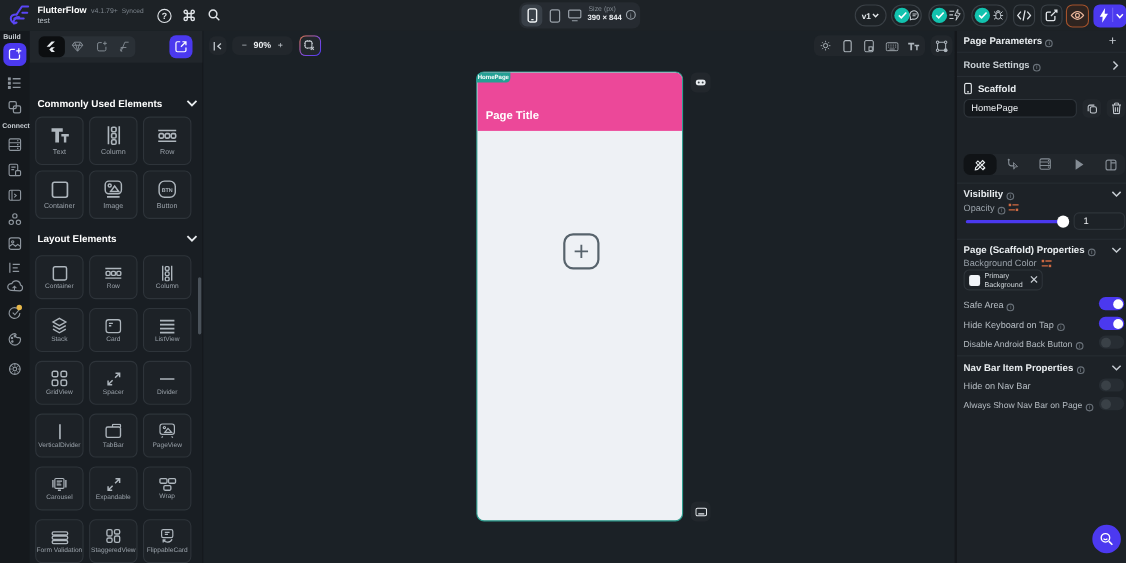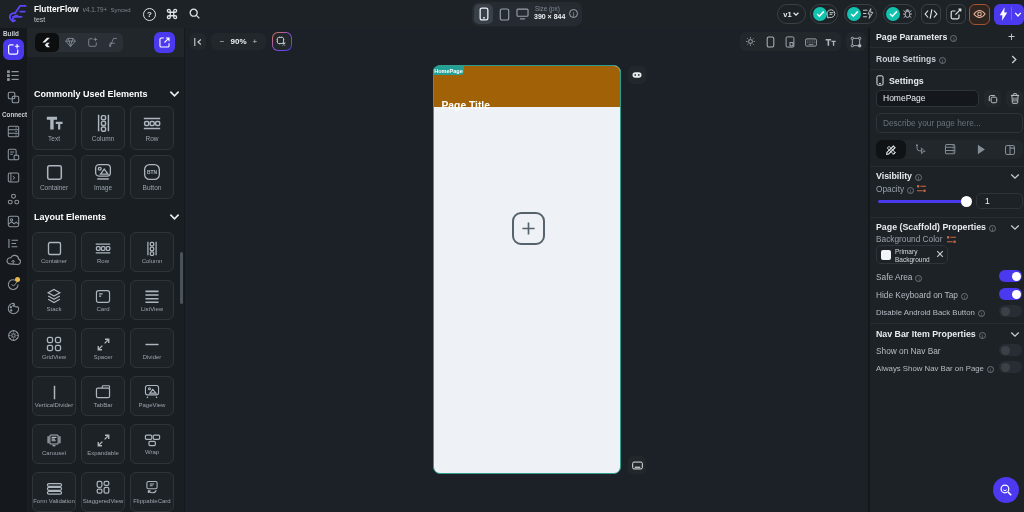--- a/index.html
+++ b/index.html
@@ -29,21 +29,21 @@
   .lc { height:40px !important; }
   .lc .lbl { font-size:6px; margin-top:2px; }
   
   #canvas { position:absolute; left:185px; top:28px; width:683px; height:484px;
     background:#1b2126; }
   .tbtn { position:absolute; background:#22272c; border-radius:6px; display:flex;
     align-items:center; justify-content:center; color:#c6ccd2; }
   
   #phone { position:absolute; left:432.5px; top:64.5px; width:188px; height:409px;
     border:1.5px solid #2f9e8f; border-radius:7px; background:#eef1f5; z-index:2; overflow:hidden;}
-  #appbar { position:absolute; left:0; top:0; width:100%; height:41px; background:#a16207;text-align:right; }
+  #appbar { position:absolute; left:0; top:0; width:100%; height:53px; background:#ec4899;text-align:right; }
   #hptag { position:absolute; left:433px; top:66px; width:31px; height:9px; background:#24a094;
     border-radius:5px 0 4px 0; color:#fff; font-size:5.5px; font-weight:bold; z-index:3;
     display:flex; align-items:center; justify-content:center; }
   
   #rpanel { position:absolute; left:868px; top:28px; width:156px; height:484px;
     background:#1d2227; color:#aab2b9; font-size:8.5px; }
   .rp-h { color:#e8ecef; font-weight:bold; font-size:8.8px; }
   .divider { position:absolute; left:0; width:156px; height:1px; background:#272d33; }
   .toggle { position:absolute; width:23px; height:12px; border-radius:6px; }
   .toggle.on { background:#4b39ef; }
@@ -526,32 +526,31 @@
   <div class="divider" style="top:19px"></div>
   <div class="abs" style="left:8px;top:26px;color:#c9d0d5;font-size:8.5px;font-weight:bold">Route Settings<span class="info">i</span></div>
   <svg class="abs" style="left:143px;top:27px" width="6" height="9" viewBox="0 0 6 10" fill="none" stroke="#c6ccd2" stroke-width="1.5">
       <path d="M1 1 L5 5 L1 9"></path>
     </svg>
   <div class="divider" style="top:41px"></div>
   <svg class="abs" style="left:8px;top:47px" width="8" height="11" viewBox="0 0 14 20" fill="none" stroke="#e8ecef" stroke-width="1.8">
     <rect x="1.5" y="1.5" width="11" height="17" rx="2.5"></rect>
       <path d="M5.5 15.5h3"></path>
   </svg>
-  <div class="abs rp-h" style="left:21px;top:48px">Settings</div>
+  <div class="abs rp-h" style="left:21px;top:48px">Scaffold</div>
   <div class="abs" style="left:8px;top:62px;width:103px;height:17px;background:#14181c;border:1px solid #2e343a;border-radius:5px;color:#eef1f4;font-size:8.5px;line-height:15px;padding-left:6px">HomePage</div>
   <div class="abs" style="left:116px;top:62px;width:17px;height:17px;background:#22272c;border-radius:5px"></div>
   <svg class="abs" style="left:119.5px;top:65.5px" width="10" height="10" viewBox="0 0 16 16" fill="none" stroke="#c6ccd2" stroke-width="1.5">
     <rect x="5" y="5" width="9" height="9" rx="2.5"></rect>
       <path d="M11 2.5 H4.5 A2.5 2.5 0 0 0 2 5 v6.5"></path>
   </svg>
   <div class="abs" style="left:138px;top:62px;width:17px;height:17px;background:#22272c;border-radius:5px"></div>
   <svg class="abs" style="left:141.5px;top:65px" width="10" height="11" viewBox="0 0 14 16" fill="none" stroke="#c6ccd2" stroke-width="1.4">
     <path d="M1 3.5h12 M4.5 3.5 V2 a1 1 0 0 1 1-1 h3 a1 1 0 0 1 1 1 v1.5 M2.5 3.5 L3.2 14 a1 1 0 0 0 1 1 h5.6 a1 1 0 0 0 1-1 L11.5 3.5 M5.5 6.5v6 M8.5 6.5v6"></path>
   </svg>
-  <div class="abs" style="left:8px;top:85px;width:147px;height:20px;border:1px solid #2e343a;border-radius:5px;color:#69727a;font-size:8.3px;line-height:18px;padding-left:6px">Describe your page here...</div>
   <div class="abs" style="left:8px;top:112px;width:147px;height:19px;background:#22272c;border-radius:6px"></div>
   <div class="abs" style="left:8px;top:112px;width:30px;height:19px;background:#101316;border-radius:6px"></div>
   <svg class="abs" style="left:17px;top:115.5px" width="12" height="12" viewBox="0 0 18 18" fill="none" stroke="#e8ecef" stroke-width="1.6">
     <path d="M3 12.5 L12.5 3 l2.5 2.5 L5.5 15 L2.5 15.5 z"></path>
       <path d="M12 15.5 L15.5 12 M3.5 6 L6 3.5 l9.5 9.5 -2.5 2.5 z" stroke-width="1.4"></path>
   </svg>
   <svg class="abs" style="left:47px;top:115px" width="12" height="13" viewBox="0 0 18 18" fill="none" stroke="#848c94" stroke-width="1.5">
     <path d="M3 2 v5 a4 4 0 0 0 4 4 h4"></path>
       <circle cx="3" cy="2.5" r="1.4" fill="#848c94" stroke="none"></circle>
     <path d="M9.5 6.5 L15 12 l-3.5 0.5 -1.5 3 z" stroke-width="1.3"></path>
@@ -602,21 +601,21 @@
   <div class="toggle on" style="left:131px;top:242px"></div>
   <div class="abs" style="left:8px;top:262px;color:#b6bdc3;font-size:8.3px">Hide Keyboard on Tap<span class="info">i</span></div>
   <div class="toggle on" style="left:131px;top:260px"></div>
   <div class="abs" style="left:8px;top:280px;color:#b6bdc3;font-size:7.8px">Disable Android Back Button<span class="info">i</span></div>
   <div class="toggle off" style="left:131px;top:277px"></div>
   <div class="divider" style="top:295px"></div>
   <div class="abs rp-h" style="left:8px;top:301px">Nav Bar Item Properties<span class="info">i</span></div>
   <svg class="abs" style="left:142px;top:303px" width="10" height="7" viewBox="0 0 12 8" fill="none" stroke="#c6ccd2" stroke-width="1.6">
       <path d="M1.5 1.5 L6 6 L10.5 1.5"></path>
     </svg>
-  <div class="abs" style="left:8px;top:318px;color:#b6bdc3;font-size:8.3px">Show on Nav Bar</div>
+  <div class="abs" style="left:8px;top:318px;color:#b6bdc3;font-size:8.3px">Hide on Nav Bar</div>
   <div class="toggle off" style="left:131px;top:316px"></div>
   <div class="abs" style="left:8px;top:336px;color:#b6bdc3;font-size:7.8px">Always Show Nav Bar on Page<span class="info">i</span></div>
   <div class="toggle off" style="left:131px;top:333px"></div>
 
   <div class="abs" style="left:125px;top:449px;width:26px;height:26px;background:#4c39f0;border-radius:50%"></div>
   <svg class="abs" style="left:131px;top:455px" width="14" height="14" viewBox="0 0 20 20" fill="none" stroke="#fff" stroke-width="1.8">
     <circle cx="8.5" cy="8.5" r="5.5"></circle>
       <path d="M13 13 L17.5 17.5" stroke-width="2.2"></path>
       <path d="M6 9.5 a3 3 0 0 0 5 0" stroke-width="1.4"></path>
   </svg>

